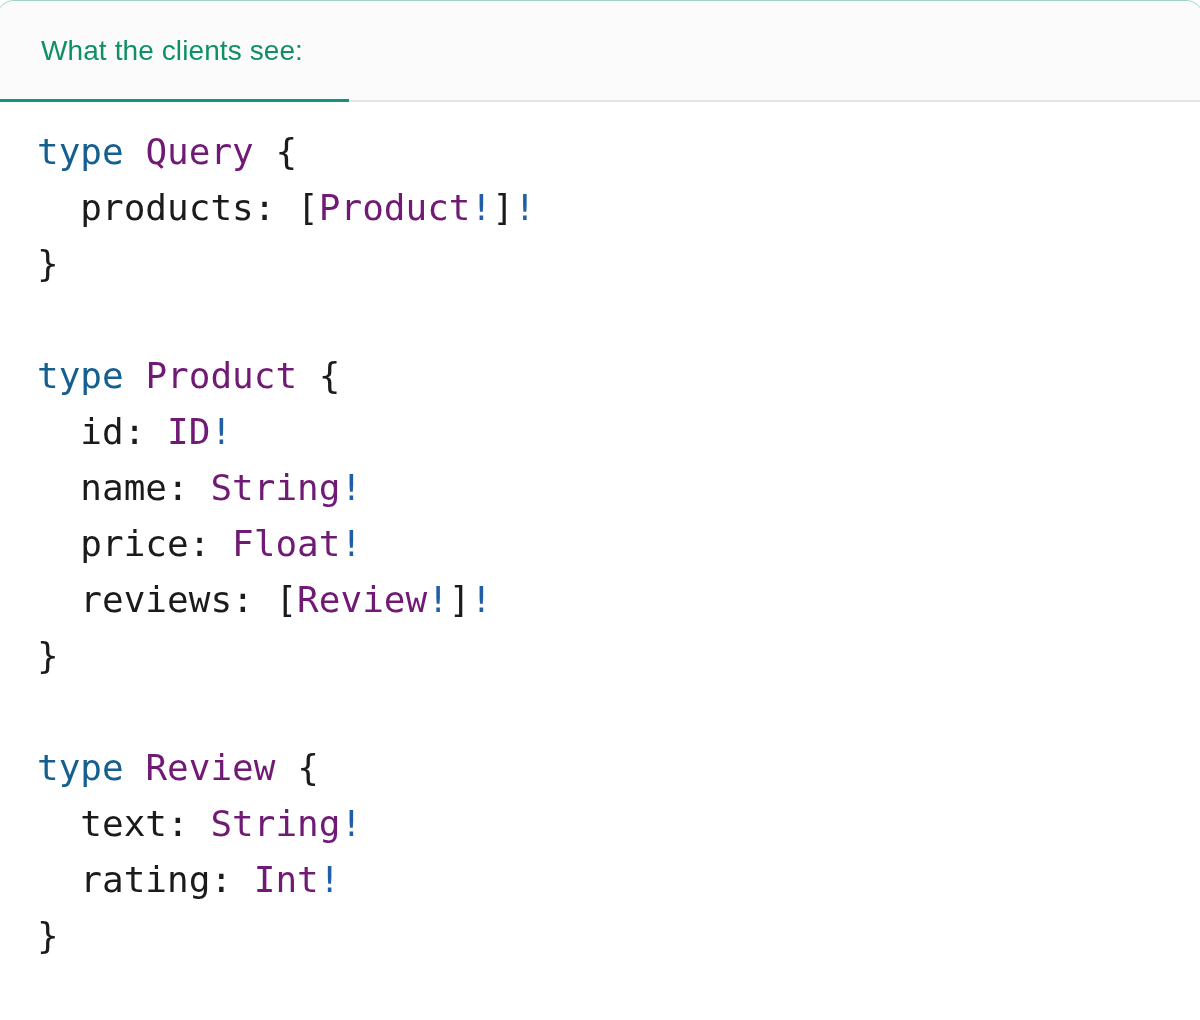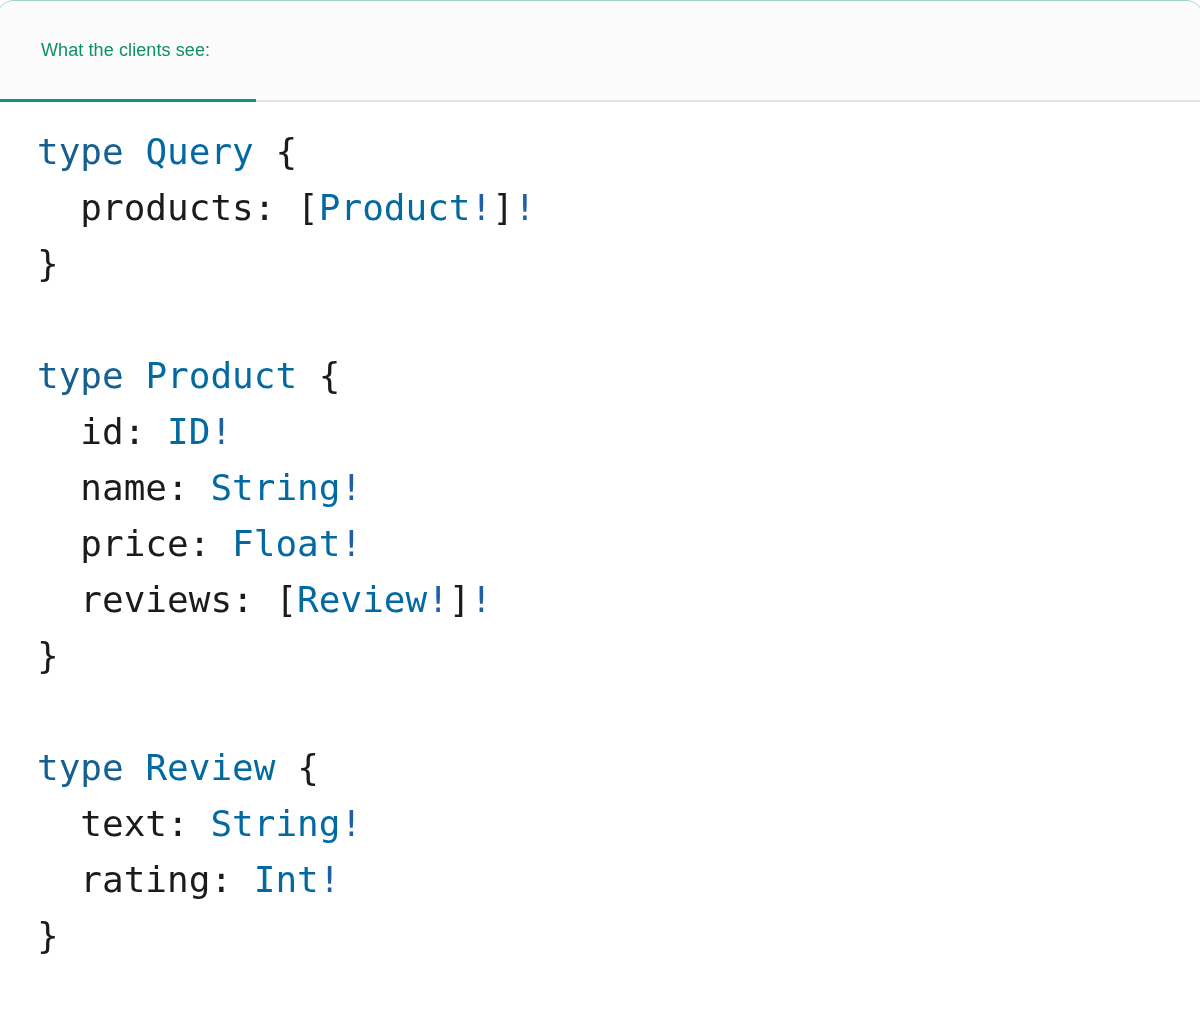--- a/index.html
+++ b/index.html
@@ -46,21 +46,21 @@
     box-sizing: border-box;
     padding: 0 46px 0 44px;
     display: flex;
     align-items: center;
     background: transparent;
     border: 0;
     cursor: pointer;
     font-family: "Liberation Sans", sans-serif;
   }
   .tab-label {
-    font-size: 18px;
+    font-size: 28px;
     font-weight: 500;
     letter-spacing: 0.1px;
     color: #0e8f66;
     white-space: nowrap;
   }
   .tab.active::after {
     content: "";
     position: absolute;
     left: 0;
     right: 0;
@@ -79,21 +79,21 @@
     padding: 0 0 0 40px;
     font-family: "DejaVu Sans Mono", monospace;
     font-size: 36px;
     line-height: 56px;
     color: #1b1b1b;
     white-space: pre;
     tab-size: 2;
   }
   .ln { display: block; height: 56px; }
   .kw  { color: #15608f; margin-top: 13px; }   
-  .tn  { color: #0369a1; }   
+  .tn  { color: #701a75; }   
   .bang{ color: #1f5fa8; }   
   .pn  { color: #1b1b1b; }   
 </style>
 </head>
 <body>
 
 <div class="card">
 
   <div class="tabstrip">
     <button class="tab active">

